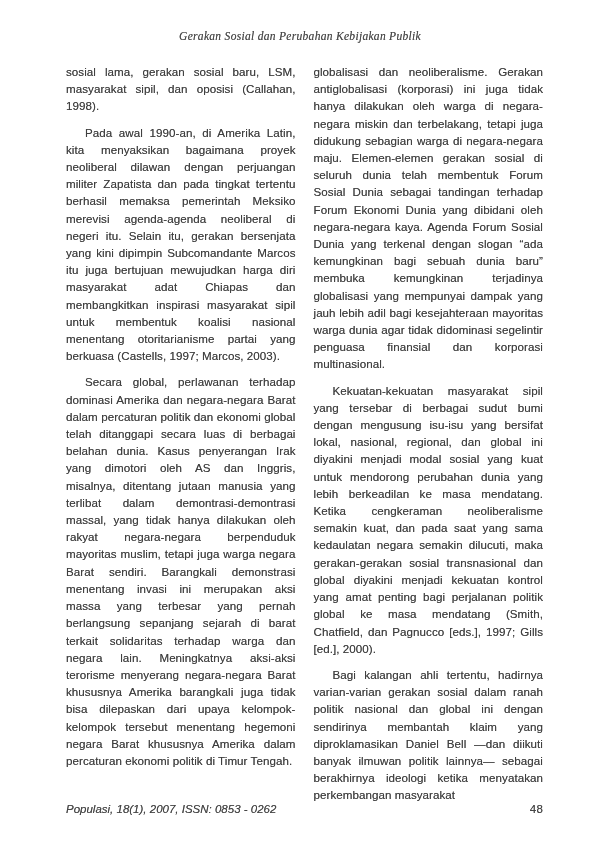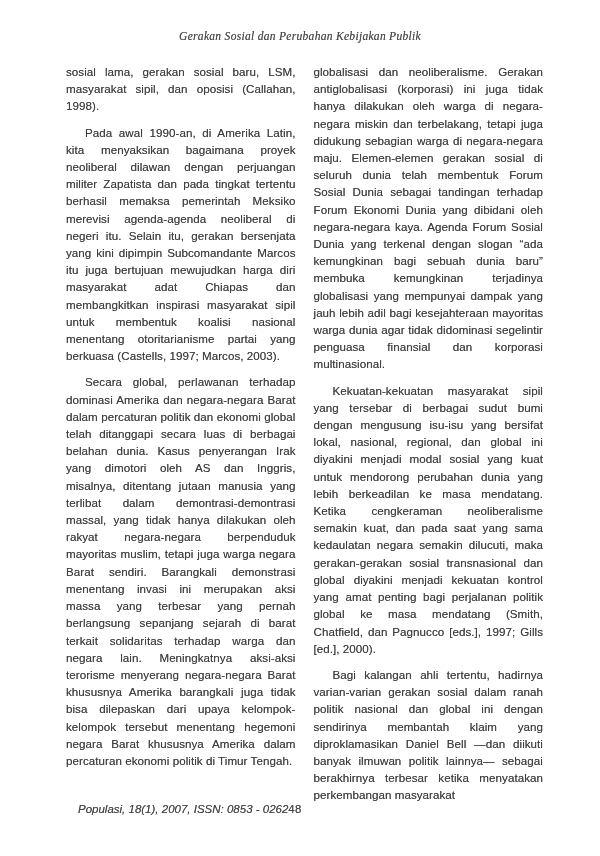--- a/index.html
+++ b/index.html
@@ -54,24 +54,24 @@
   }
   .col p.indent {
     text-indent: 19px;
   }
   .footer {
     position: absolute;
     top: 803px;
     left: 66px;
     right: 57px;
     display: flex;
+    justify-content: space-between;
     align-items: baseline;
     font-size: 11.5px;
     color: #454545;
-    margin-left: 12px;
   }
   .journal-citation {
     font-style: italic;
   }
   .page-number {
     font-style: normal;
     letter-spacing: 0.2px;
   }
 </style>
 </head>
@@ -85,21 +85,21 @@
 
     <div class="col">
       <p>sosial lama, gerakan sosial baru, LSM, masyarakat sipil, dan oposisi (Callahan, 1998).</p>
       <p class="indent">Pada awal 1990-an, di Amerika Latin, kita menyaksikan bagaimana proyek neoliberal dilawan dengan perjuangan militer Zapatista dan pada tingkat tertentu berhasil memaksa pemerintah Meksiko merevisi agenda-agenda neoliberal di negeri itu. Selain itu, gerakan bersenjata yang kini dipimpin Subcomandante Marcos itu juga bertujuan mewujudkan harga diri masyarakat adat Chiapas dan membangkitkan inspirasi masyarakat sipil untuk membentuk koalisi nasional menentang otoritarianisme partai yang berkuasa (Castells, 1997; Marcos, 2003).</p>
       <p class="indent">Secara global, perlawanan terhadap dominasi Amerika dan negara-negara Barat dalam percaturan politik dan ekonomi global telah ditanggapi secara luas di berbagai belahan dunia. Kasus penyerangan Irak yang dimotori oleh AS dan Inggris, misalnya, ditentang jutaan manusia yang terlibat dalam demontrasi-demontrasi massal, yang tidak hanya dilakukan oleh rakyat negara-negara berpenduduk mayoritas muslim, tetapi juga warga negara Barat sendiri. Barangkali demonstrasi menentang invasi ini merupakan aksi massa yang terbesar yang pernah berlangsung sepanjang sejarah di barat terkait solidaritas terhadap warga dan negara lain. Meningkatnya aksi-aksi terorisme menyerang negara-negara Barat khususnya Amerika barangkali juga tidak bisa dilepaskan dari upaya kelompok-kelompok tersebut menentang hegemoni negara Barat khususnya Amerika dalam percaturan ekonomi politik di Timur Tengah.</p>
     </div>
 
     <div class="col">
       <p>globalisasi dan neoliberalisme. Gerakan antiglobalisasi (korporasi) ini juga tidak hanya dilakukan oleh warga di negara-negara miskin dan terbelakang, tetapi juga didukung sebagian warga di negara-negara maju. Elemen-elemen gerakan sosial di seluruh dunia telah membentuk Forum Sosial Dunia sebagai tandingan terhadap Forum Ekonomi Dunia yang dibidani oleh negara-negara kaya. Agenda Forum Sosial Dunia yang terkenal dengan slogan “ada kemungkinan bagi sebuah dunia baru” membuka kemungkinan terjadinya globalisasi yang mempunyai dampak yang jauh lebih adil bagi kesejahteraan mayoritas warga dunia agar tidak didominasi segelintir penguasa finansial dan korporasi multinasional.</p>
       <p class="indent">Kekuatan-kekuatan masyarakat sipil yang tersebar di berbagai sudut bumi dengan mengusung isu-isu yang bersifat lokal, nasional, regional, dan global ini diyakini menjadi modal sosial yang kuat untuk mendorong perubahan dunia yang lebih berkeadilan ke masa mendatang. Ketika cengkeraman neoliberalisme semakin kuat, dan pada saat yang sama kedaulatan negara semakin dilucuti, maka gerakan-gerakan sosial transnasional dan global diyakini menjadi kekuatan kontrol yang amat penting bagi perjalanan politik global ke masa mendatang (Smith, Chatfield, dan Pagnucco [eds.], 1997; Gills [ed.], 2000).</p>
-      <p class="indent">Bagi kalangan ahli tertentu, hadirnya varian-varian gerakan sosial dalam ranah politik nasional dan global ini dengan sendirinya membantah klaim yang diproklamasikan Daniel Bell —dan diikuti banyak ilmuwan politik lainnya— sebagai berakhirnya terbesar ketika menyatakan perkembangan masyarakat</p>
+      <p class="indent">Bagi kalangan ahli tertentu, hadirnya varian-varian gerakan sosial dalam ranah politik nasional dan global ini dengan sendirinya membantah klaim yang diproklamasikan Daniel Bell —dan diikuti banyak ilmuwan politik lainnya— sebagai berakhirnya ideologi ketika menyatakan perkembangan masyarakat</p>
     </div>
 
   </div>
 
   <div class="footer">
     <span class="journal-citation">Populasi, 18(1), 2007, ISSN: 0853 - 0262</span>
     <span class="page-number">48</span>
   </div>
 
 </div>

